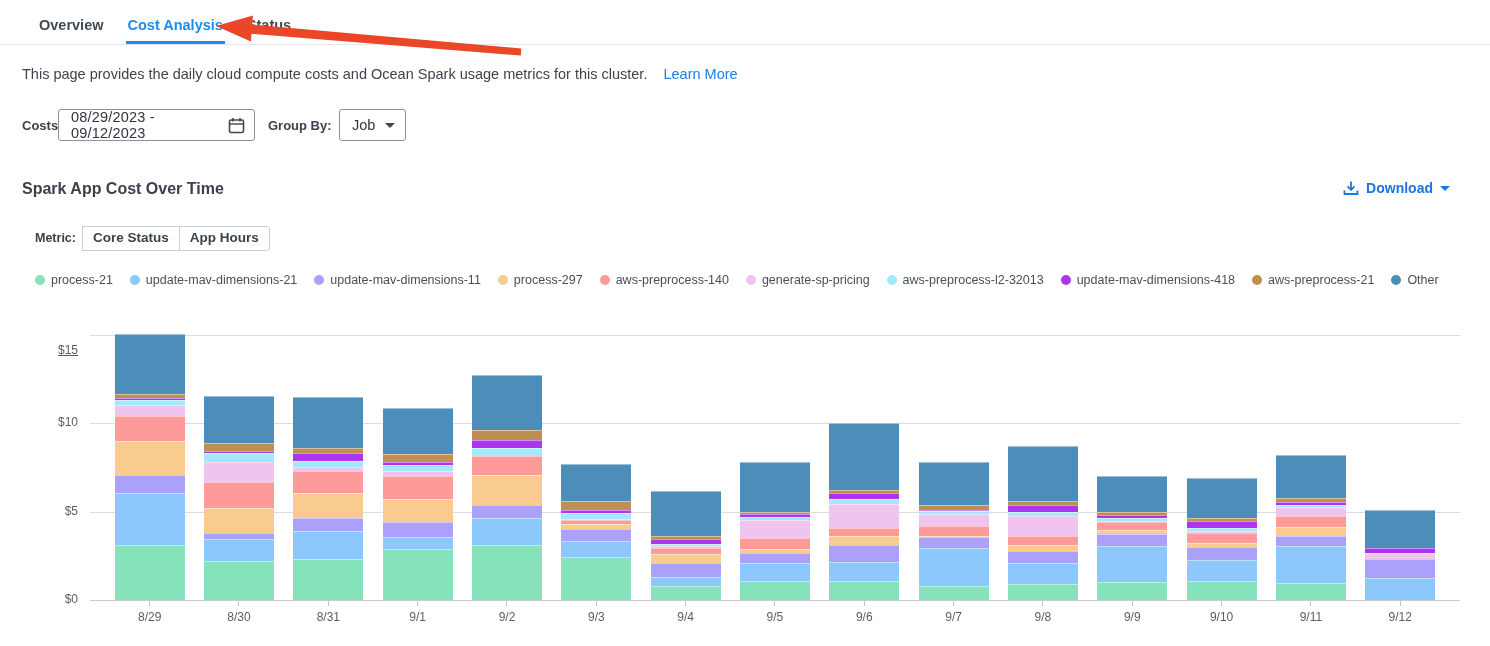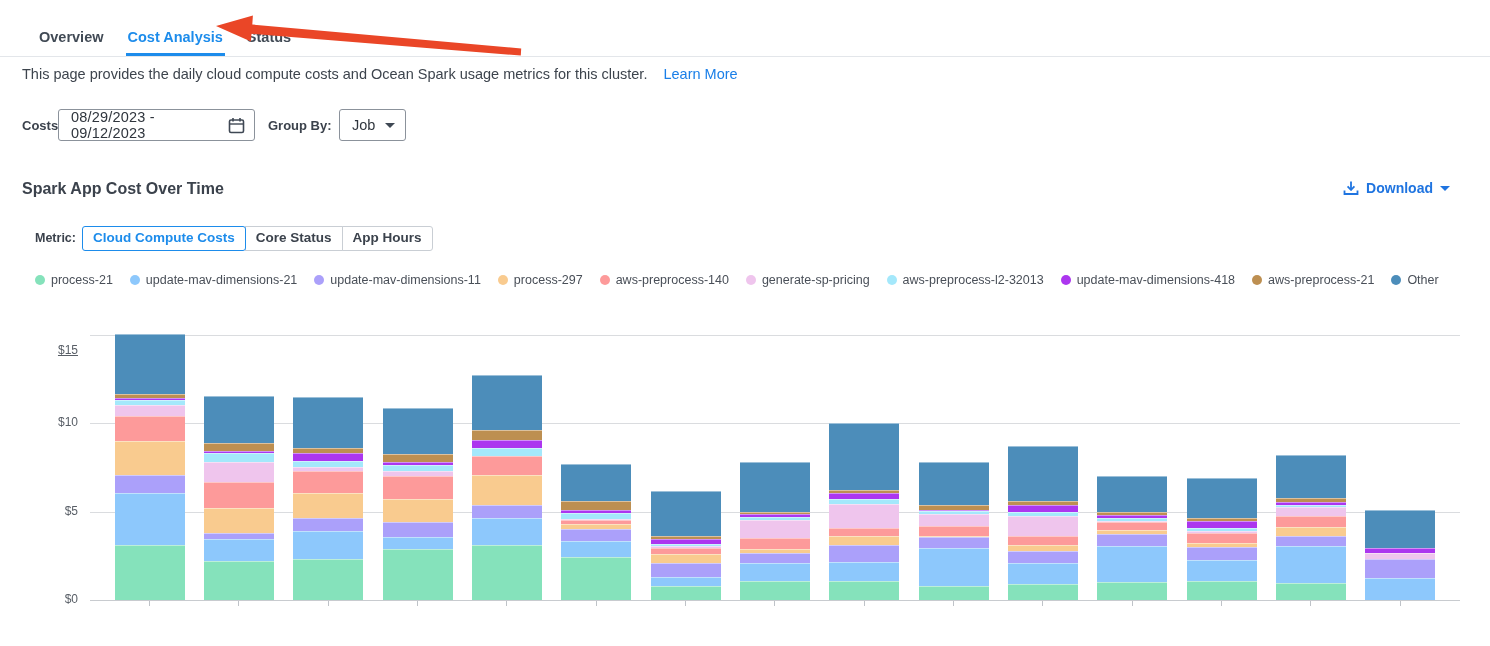--- a/index.html
+++ b/index.html
@@ -1,20 +1,20 @@
 <!DOCTYPE html>
 <html><head>
 <meta charset="utf-8">
 <style>
   * { box-sizing: border-box; margin: 0; padding: 0; }
   html, body { width: 1490px; height: 646px; background: #ffffff; overflow: hidden; }
   body { font-family: "Liberation Sans", sans-serif; position: relative; color: #3c434d; }
 
   
-  .tabbar { position: absolute; top: 16px; left: 0; width: 1490px; height: 41px;
+  .tabbar { position: absolute; top: 4px; left: 0; width: 1490px; height: 41px;
             border-bottom: 1px solid #e3e6ea; display: flex; align-items: flex-end;
             padding-left: 37px; gap: 20px; background: #fff; }
   .tab { font-size: 14.5px; font-weight: 600; color: #414a55; padding: 11px 2px 11px;
          cursor: pointer; white-space: nowrap; }
   .tab.active { color: #1d8ceb; border-bottom: 3px solid #1d8ceb; padding-bottom: 8px; }
 
   .arrow-svg { position: absolute; top: 0; left: 0; width: 560px; height: 70px;
                pointer-events: none; z-index: 5; }
 
   
@@ -116,21 +116,20 @@
     <path d="M8 1.5 L8 9.5" stroke="#1f74e0" stroke-width="1.8" fill="none"></path>
     <path d="M4.6 6.4 L8 10 L11.4 6.4" stroke="#1f74e0" stroke-width="1.8" fill="none" stroke-linejoin="round"></path>
     <path d="M1.5 10.5 L1.5 14 L14.5 14 L14.5 10.5" stroke="#1f74e0" stroke-width="1.8" fill="none"></path>
   </svg>
   <span>Download</span>
   <span class="caret-down"></span>
 </div>
 
 <div class="metric-label">Metric:</div>
 <div class="metric-group">
-  <div class="metric-btn active">Cloud Compute Costs</div>
   <div class="metric-btn">Core Status</div>
   <div class="metric-btn">App Hours</div>
 </div>
 
 <div class="legend" id="legend">
     <div class="legend-item">
       <span class="legend-dot" style="background: rgb(133, 226, 187);"></span>
       <span>process-21</span>
     </div>
     <div class="legend-item">
@@ -426,13 +425,30 @@
       <div class="xtick-slot">
         <div class="xtick"></div>
       </div>
       <div class="xtick-slot">
         <div class="xtick"></div>
       </div>
       <div class="xtick-slot">
         <div class="xtick"></div>
       </div>
     </div>
+    <div class="xlabels-row">
+      <div class="x-label">8/29</div>
+      <div class="x-label">8/30</div>
+      <div class="x-label">8/31</div>
+      <div class="x-label">9/1</div>
+      <div class="x-label">9/2</div>
+      <div class="x-label">9/3</div>
+      <div class="x-label">9/4</div>
+      <div class="x-label">9/5</div>
+      <div class="x-label">9/6</div>
+      <div class="x-label">9/7</div>
+      <div class="x-label">9/8</div>
+      <div class="x-label">9/9</div>
+      <div class="x-label">9/10</div>
+      <div class="x-label">9/11</div>
+      <div class="x-label">9/12</div>
+    </div>
   </div>
 
 </body></html>

